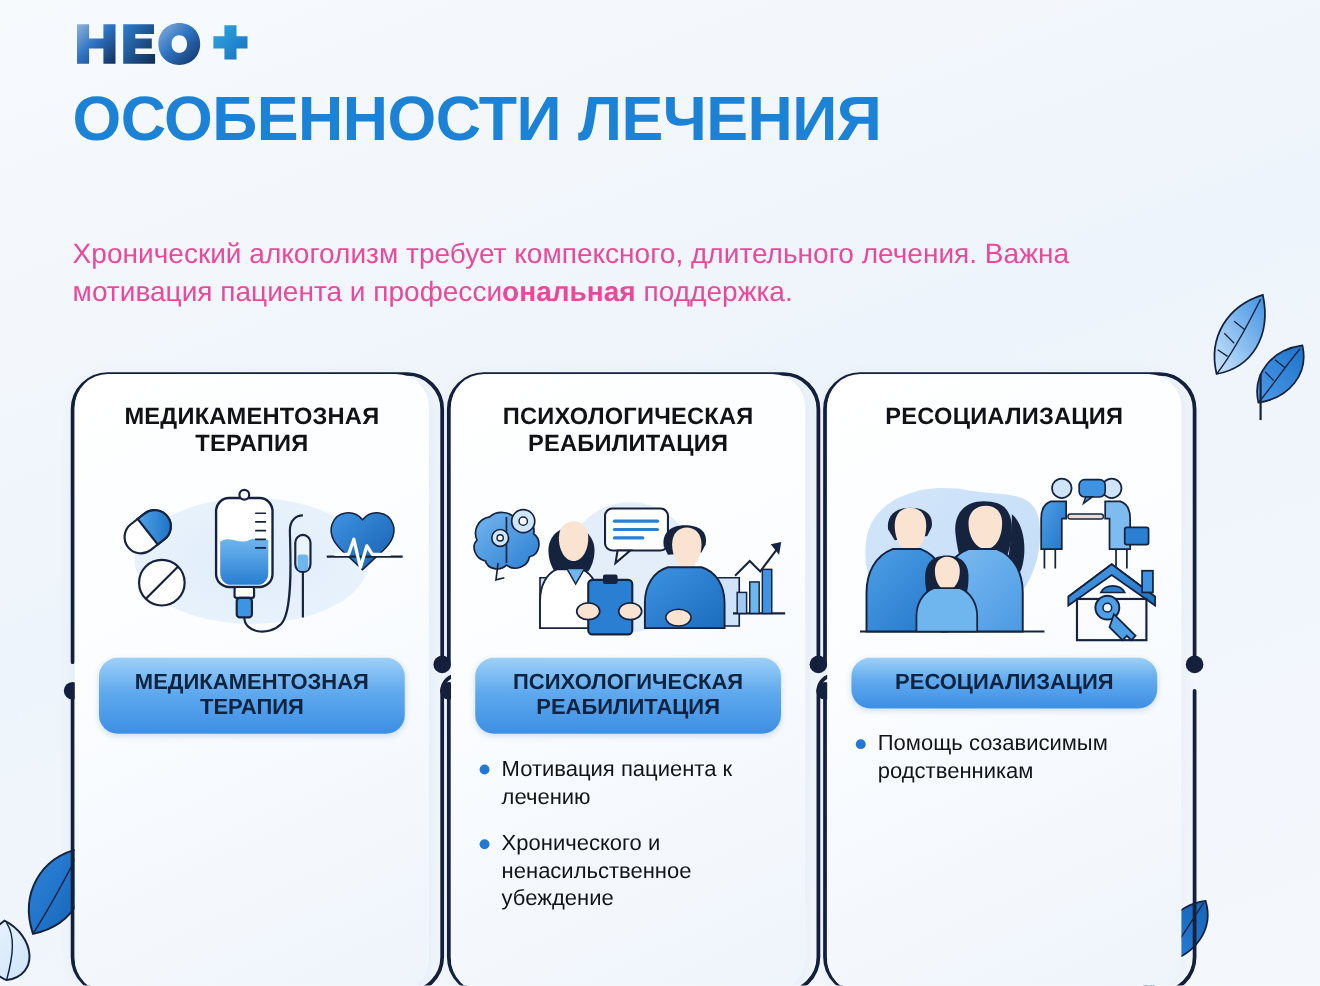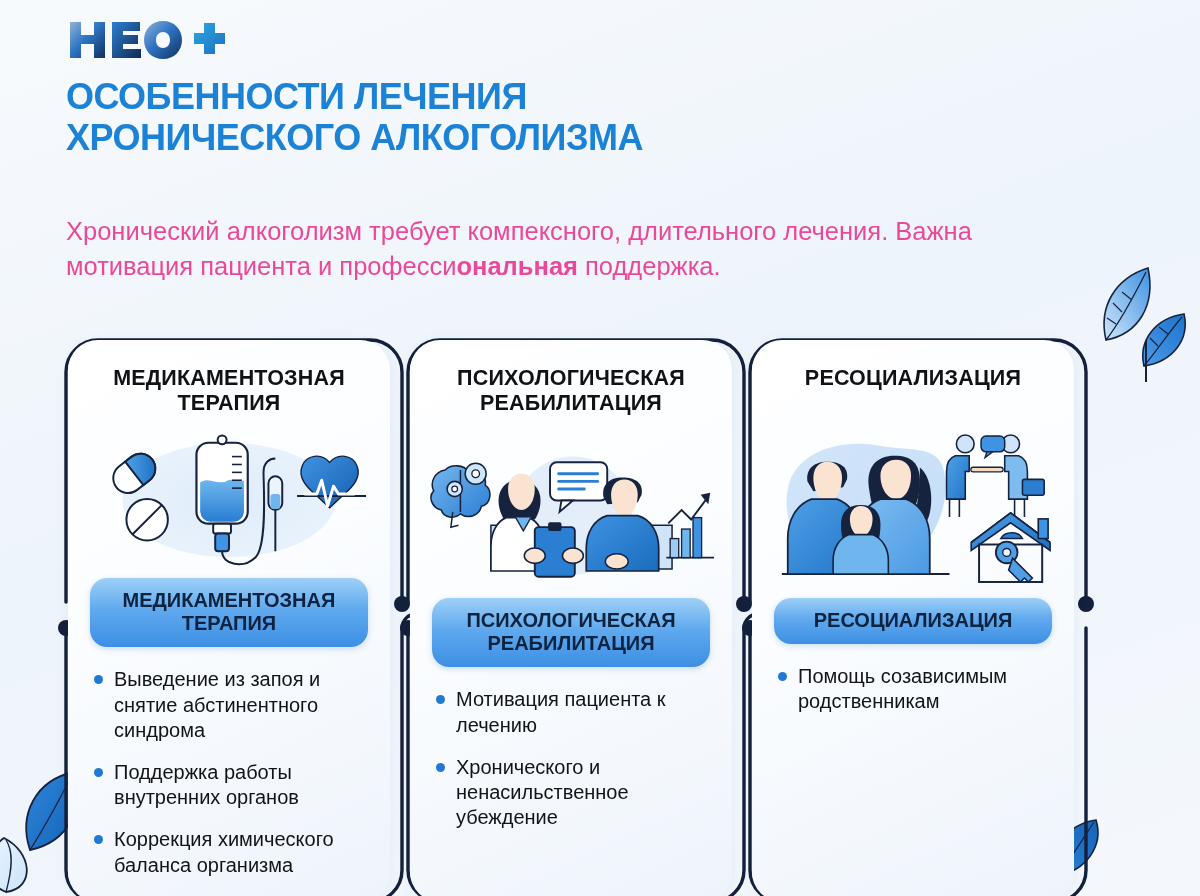--- a/index.html
+++ b/index.html
@@ -31,21 +31,21 @@
     top: 18px;
     height: 44px;
   }
 
   
   .page-title {
     position: absolute;
     left: 66px;
     top: 76px;
     width: 1080px;
-    font-size: 36px;
+    font-size: 57px;
     line-height: 1.15;
     font-weight: bold;
     letter-spacing: -0.5px;
     color: #1b82d6;
     text-transform: uppercase;
   }
   .page-title .l2 { display: block; }
 
   .page-sub {
     position: absolute;
@@ -185,21 +185,20 @@
 
     <path d="M95 3 c11 0 19 8 19 19 s-8 19 -19 19 s-19 -8 -19 -19 s8 -19 19 -19 Z
              M95 14 c-4 0 -7 3 -7 8 s3 8 7 8 s7 -3 7 -8 s-3 -8 -7 -8 Z" fill="url(#lg1)"></path>
 
     <path d="M126 15 h10 V5 h11 v10 h10 v11 h-10 v10 h-11 V26 h-10 Z" fill="url(#lg3)"></path>
   </svg>
 </div>
 
 <h1 class="page-title">
   <span>Особенности лечения</span>
-  <span class="l2">Хронического алкоголизма</span>
 </h1>
 
 <p class="page-sub"><span>Хронический алкоголизм требует компексного, длительного лечения. Важна мотивация пациента и професси</span><b>ональная</b><span> поддержка.</span></p>
 
 <div class="leaf-deco leaf-tr">
   <svg width="128" height="120" viewBox="0 0 128 120">
     <defs>
       <linearGradient id="lfA" x1="0" y1="1" x2="1" y2="0">
         <stop offset="0" stop-color="#cfe6fb"></stop>
           <stop offset="1" stop-color="#3f92e2"></stop>
@@ -328,25 +327,20 @@
           <path d="M192 86 v42" fill="none" stroke="#16233f" stroke-width="2"></path>
 
           <path d="M247 38 c-8 -10 -24 -8 -28 4 c-4 11 4 20 13 28 l15 14 l15 -14 c9 -8 17 -17 13 -28 c-4 -12 -20 -14 -28 -4 Z" fill="url(#hrtG)" stroke="#16233f" stroke-width="1.4"></path>
           <line x1="214" y1="72" x2="284" y2="72" stroke="#16233f" stroke-width="2"></line>
           <path d="M222 70 h12 l5 -14 l6 26 l6 -20 l5 8 h16" fill="none" stroke="#ffffff" stroke-width="3" stroke-linecap="round" stroke-linejoin="round"></path>
         </svg>
       </div>
 
       <div class="badge">МЕДИКАМЕНТОЗНАЯ ТЕРАПИЯ</div>
 
-      <ul class="bullets">
-        <li>Выведение из запоя и снятие абстинентного синдрома</li>
-        <li>Поддержка работы внутренних органов</li>
-        <li>Коррекция химического баланса организма</li>
-      </ul>
     </div>
   </div>
 
   <div class="col col2">
     <svg class="rail" viewBox="0 0 404 578">
       <path d="M344 268 V40 a32 32 0 0 0 -32 -32 H40 a32 32 0 0 0 -32 32 V270" fill="none" stroke="#14203c" stroke-width="3.4" stroke-linecap="round"></path>
       <circle cx="344" cy="272" r="8" fill="#14203c"></circle>
       <path d="M8 300 V538 a32 32 0 0 0 32 32 H312 a32 32 0 0 0 32 -32 V296
                a14 14 0 0 1 14 -14 H388" fill="none" stroke="#14203c" stroke-width="3.4" stroke-linecap="round"></path>
       <path d="M376 270 L392 282 L376 294" fill="none" stroke="#14203c" stroke-width="3.4" stroke-linecap="round" stroke-linejoin="round"></path>

